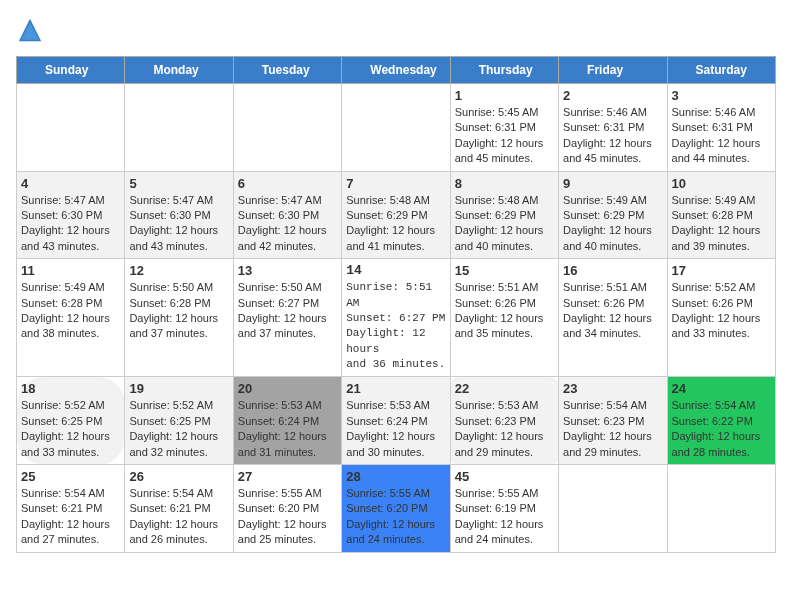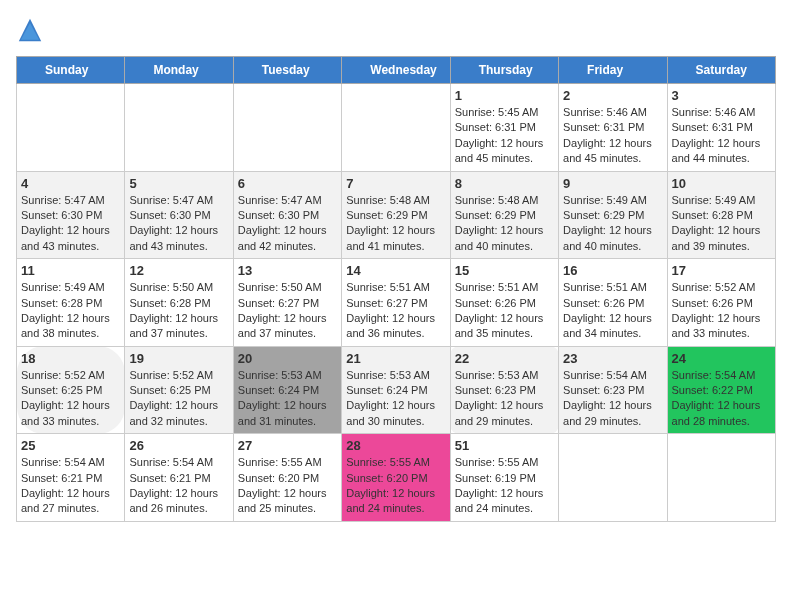--- a/index.html
+++ b/index.html
@@ -217,21 +217,21 @@
 Daylight: 12 hours
 and 37 minutes.</div>
         </td>
         <td style="background-color: rgb(255, 255, 255);">
           <span class="day-num">13</span>
           <div class="cell-info" style="white-space: pre-line;">Sunrise: 5:50 AM
 Sunset: 6:27 PM
 Daylight: 12 hours
 and 37 minutes.</div>
         </td>
-        <td style="background-color: rgb(255, 255, 255);">
+        <td style="background-color: rgb(255, 255, 255); font-family: Liberation Mono, monospace;">
           <span class="day-num">14</span>
           <div class="cell-info" style="white-space: pre-line;">Sunrise: 5:51 AM
 Sunset: 6:27 PM
 Daylight: 12 hours
 and 36 minutes.</div>
         </td>
         <td style="background-color: rgb(255, 255, 255);">
           <span class="day-num">15</span>
           <div class="cell-info" style="white-space: pre-line;">Sunrise: 5:51 AM
 Sunset: 6:26 PM
@@ -319,29 +319,29 @@
 Daylight: 12 hours
 and 26 minutes.</div>
         </td>
         <td style="background-color: rgb(255, 255, 255);">
           <span class="day-num">27</span>
           <div class="cell-info" style="white-space: pre-line;">Sunrise: 5:55 AM
 Sunset: 6:20 PM
 Daylight: 12 hours
 and 25 minutes.</div>
         </td>
-        <td style="background-color: #ec4899;">
+        <td style="background-color: #3b82f6;">
           <span class="day-num">28</span>
           <div class="cell-info" style="white-space: pre-line;">Sunrise: 5:55 AM
 Sunset: 6:20 PM
 Daylight: 12 hours
 and 24 minutes.</div>
         </td>
         <td style="background-color: rgb(255, 255, 255);">
-          <span class="day-num">51</span>
+          <span class="day-num">45</span>
           <div class="cell-info" style="white-space: pre-line;">Sunrise: 5:55 AM
 Sunset: 6:19 PM
 Daylight: 12 hours
 and 24 minutes.</div>
         </td>
         <td class="empty"></td>
         <td class="empty"></td>
       </tr>
     </tbody>
 </table>

